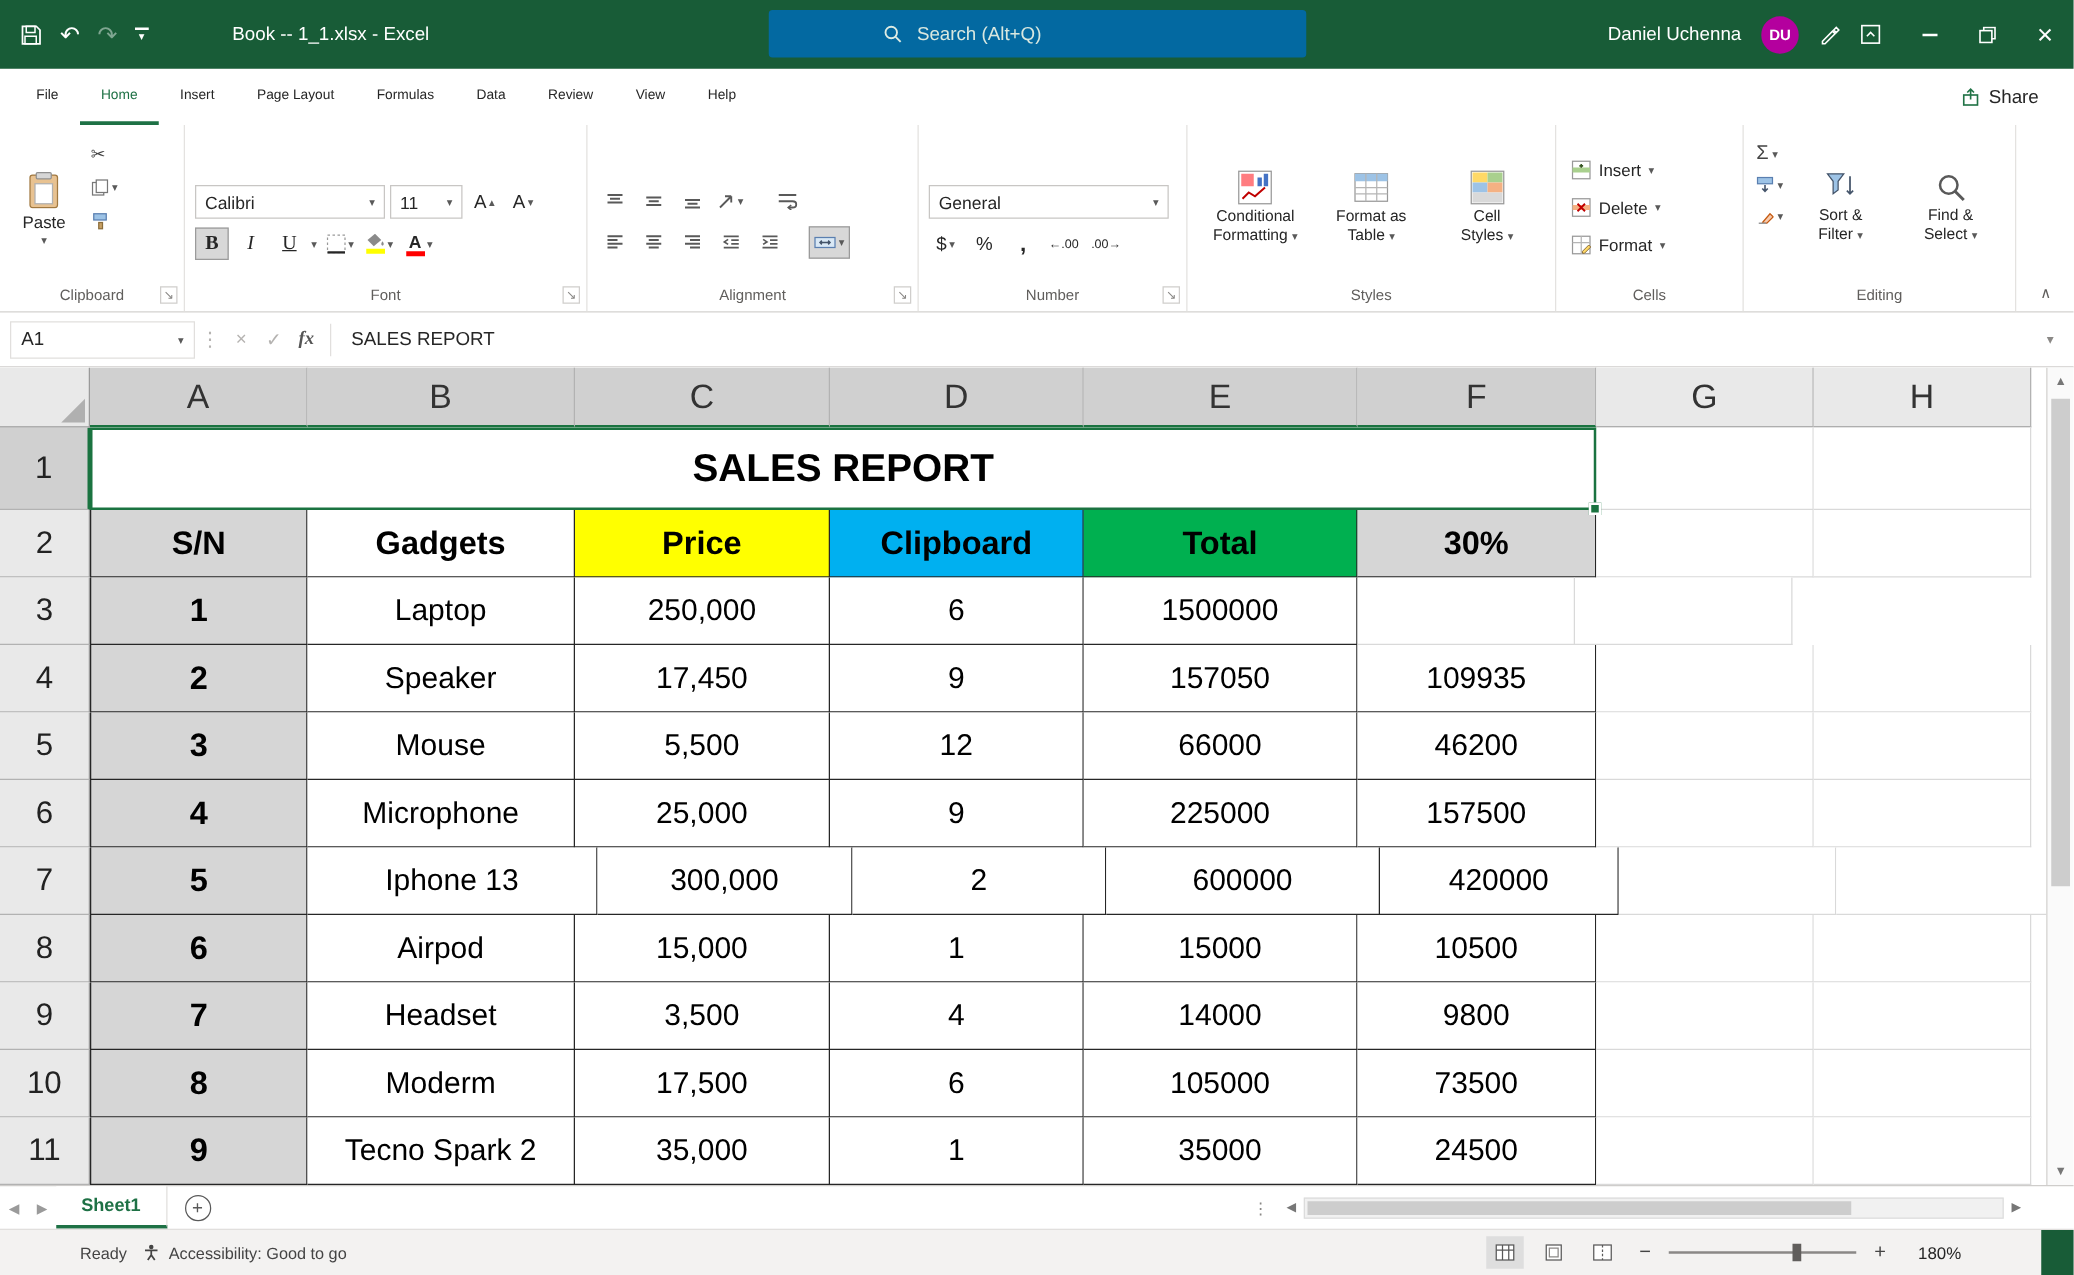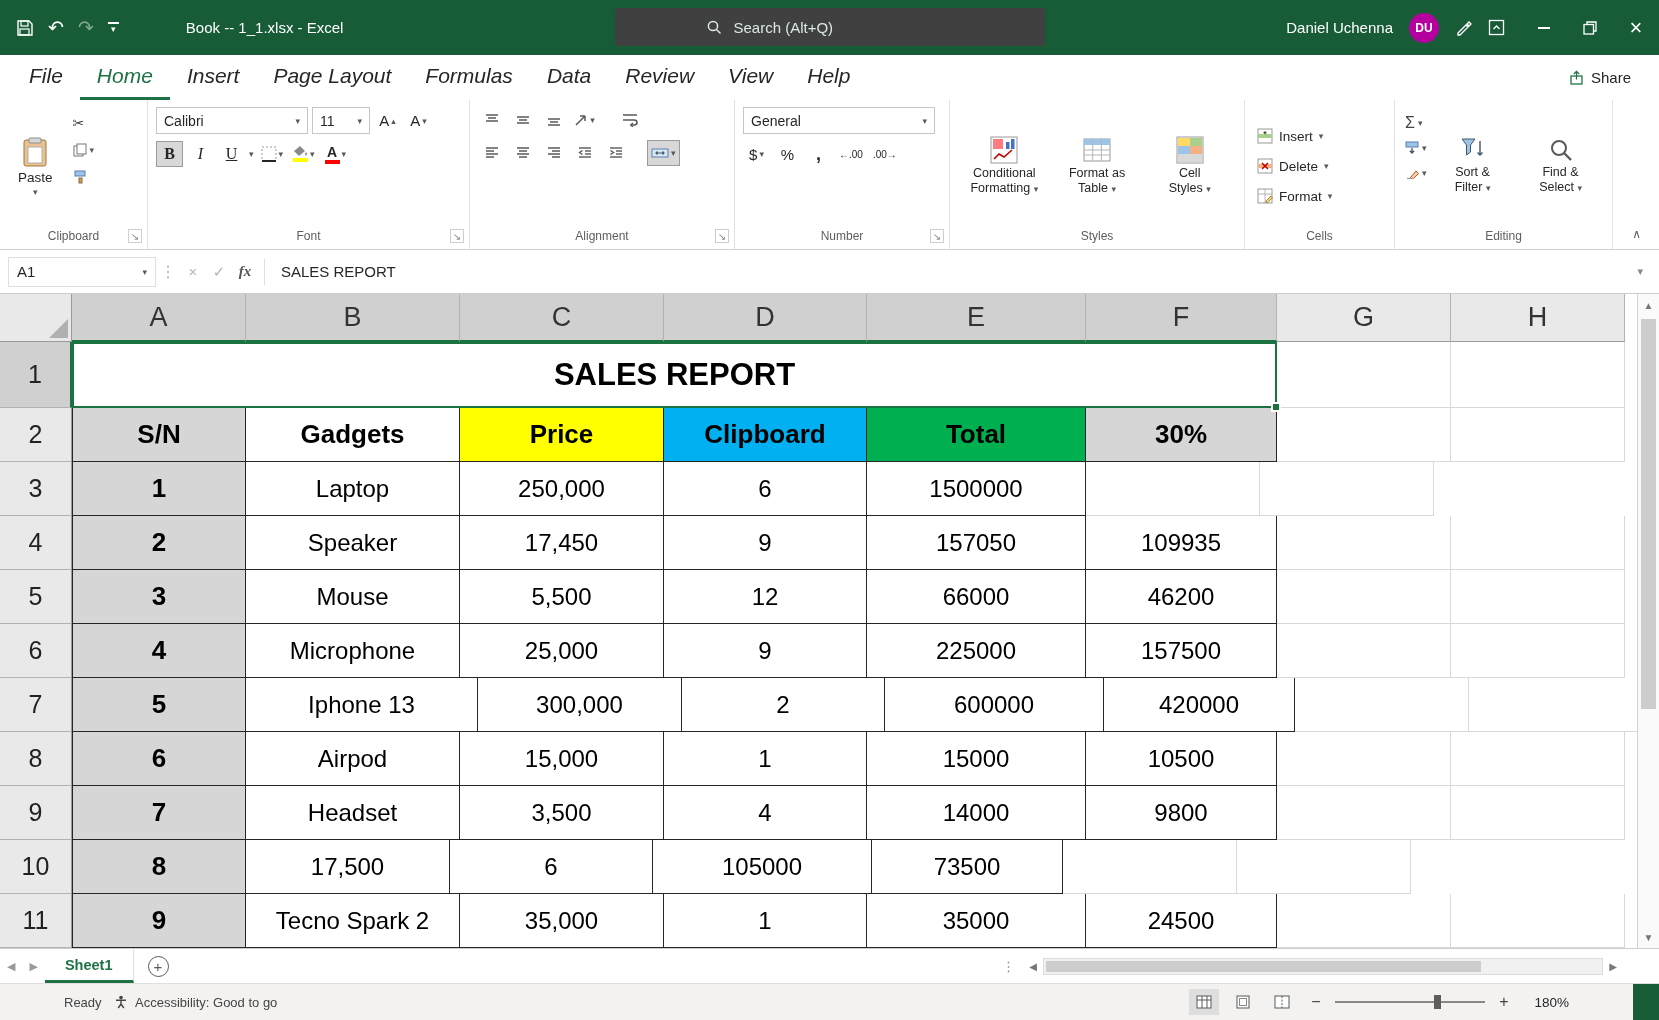--- a/index.html
+++ b/index.html
@@ -8,48 +8,48 @@
 
 
 .titlebar{height:55px;background:#185c37;color:#fff;display:flex;align-items:center;position:relative;flex:0 0 auto;}
 .tb-left{display:flex;align-items:center;gap:14px;padding-left:16px;}
 .tb-btn{background:none;border:none;color:#fff;font-size:19px;cursor:pointer;display:flex;align-items:center;}
 .tb-btn.dim{color:#7fa691;}
 .qat{display:flex;flex-direction:column;align-items:center;gap:1px;}
 .qat .bar{width:11px;height:2px;background:#fff;}
 .qat .chev{font-size:9px;line-height:8px;color:#fff;}
 .tb-title{margin-left:67px;font-size:15px;white-space:nowrap;}
-.tb-search{position:absolute;left:50%;top:8px;transform:translateX(-50%);width:430px;height:38px;background:#404040;border-radius:3px;display:flex;align-items:center;justify-content:center;gap:12px;}
+.tb-search{position:absolute;left:50%;top:8px;transform:translateX(-50%);width:430px;height:38px;background:#0369a1;border-radius:3px;display:flex;align-items:center;justify-content:center;gap:12px;}
 .tb-search input{background:transparent;border:none;outline:none;color:#e8f1ec;font-size:15px;width:220px;}
 .tb-search input::placeholder{color:#d9e8e0;}
 .tb-right{margin-left:auto;display:flex;align-items:center;gap:16px;padding-right:0;}
 .tb-user{font-size:15px;}
 .avatar{width:30px;height:30px;border-radius:50%;background:#b4009e;color:#fff;font-size:12px;font-weight:700;display:flex;align-items:center;justify-content:center;}
 .winctl{display:flex;height:55px;}
 .winbtn{width:46px;height:55px;display:flex;align-items:center;justify-content:center;background:none;border:none;color:#fff;cursor:pointer;}
 .min-glyph{width:12px;height:2px;background:#fff;display:inline-block;}
 .close-glyph{font-size:22px;line-height:22px;}
 
 
 .menubar{height:45px;background:#fff;display:flex;align-items:stretch;padding-left:12px;flex:0 0 auto;}
-.mtab{padding:0 17px;display:flex;align-items:center;font-size:21px;color:#262626;background:none;border:none;cursor:pointer;border-bottom:3px solid transparent;font-style:italic;}
+.mtab{padding:0 17px;display:flex;align-items:center;font-size:11px;color:#262626;background:none;border:none;cursor:pointer;border-bottom:3px solid transparent;}
 .mtab.active{color:#1e7145;border-bottom-color:#1e7145;}
 .share-btn{margin-left:auto;margin-right:28px;display:flex;align-items:center;gap:7px;background:none;border:none;font-size:15px;color:#262626;cursor:pointer;}
 
 
 .ribbon{height:150px;background:#fff;border-bottom:1px solid #d4d2d0;display:flex;position:relative;flex:0 0 auto;}
 .rgroup{position:relative;border-right:1px solid #e4e2e0;display:flex;flex-direction:column;padding:7px 8px 2px;}
 .rgc{flex:1;display:flex;}
 .rg-label{height:22px;display:flex;align-items:center;justify-content:center;font-size:12px;color:#605e5c;}
 .launcher{position:absolute;right:5px;bottom:6px;font-size:10px;color:#8a8886;width:14px;height:14px;border:1px solid #d0cecc;display:flex;align-items:center;justify-content:center;background:none;cursor:pointer;}
 .bigbtn{display:flex;flex-direction:column;align-items:center;justify-content:center;gap:3px;border:none;background:none;cursor:pointer;padding:4px 10px;font-size:13.5px;color:#262626;}
 .dd{font-size:9px;color:#595959;line-height:8px;}
 .minicol{display:flex;flex-direction:column;justify-content:flex-start;gap:7px;padding:6px 0 0 10px;}
 .mini{display:flex;align-items:center;gap:3px;background:none;border:none;cursor:pointer;font-size:14px;color:#444;height:20px;}
-.fontrows,.alnrows,.numrows{display:flex;flex-direction:column;gap:7px;width:100%;}
+.fontrows,.alnrows,.numrows{display:flex;flex-direction:column;gap:7px;width:100%;margin-top:41px;}
 .frow{display:flex;align-items:center;gap:4px;}
 .fselect{border:1px solid #c8c6c4;height:27px;display:flex;align-items:center;font-size:14px;color:#262626;padding:0 7px;justify-content:space-between;background:#fff;cursor:pointer;}
 .ibtn{min-width:27px;height:26px;display:flex;align-items:center;justify-content:center;background:none;border:none;cursor:pointer;font-size:15px;color:#262626;gap:2px;padding:0 3px;}
 .ibtn.activebtn{background:#d8d8d8;border:1px solid #9b9b9b;}
 .bold-b{font-weight:800;font-family:"Liberation Serif",serif;font-size:16px;}
 .ital-i{font-style:italic;font-family:"Liberation Serif",serif;font-size:16px;}
 .und-u{text-decoration:underline;font-family:"Liberation Serif",serif;font-size:16px;}
 .colorbar{position:relative;display:flex;flex-direction:column;align-items:center;line-height:14px;}
 .colorbar .cbar{width:15px;height:4px;margin-top:1px;}
 .stackbtn{display:flex;flex-direction:column;align-items:center;justify-content:center;gap:2px;background:none;border:none;cursor:pointer;font-size:12.5px;color:#262626;width:94px;line-height:15px;}
@@ -690,20 +690,21 @@
           <div class="g-cell data" style="width: 204px;">3,500</div>
           <div class="g-cell data" style="width: 203px;">4</div>
           <div class="g-cell data" style="width: 219px;">14000</div>
           <div class="g-cell data" style="width: 191px;">9800</div>
           <div class="g-cell plain" style="width: 174px;"></div>
           <div class="g-cell plain" style="width: 174px;"></div>
         </div>
         <div class="g-row" style="height: 54px;">
           <div class="g-rowhead">10</div>
           <div class="g-cell sn" style="width: 174px;">8</div>
+          <div class="g-cell data" style="width: 214px;">Moderm</div>
           <div class="g-cell data" style="width: 204px;">17,500</div>
           <div class="g-cell data" style="width: 203px;">6</div>
           <div class="g-cell data" style="width: 219px;">105000</div>
           <div class="g-cell data" style="width: 191px;">73500</div>
           <div class="g-cell plain" style="width: 174px;"></div>
           <div class="g-cell plain" style="width: 174px;"></div>
         </div>
         <div class="g-row" style="height: 54px;">
           <div class="g-rowhead">11</div>
           <div class="g-cell sn" style="width: 174px;">9</div>

